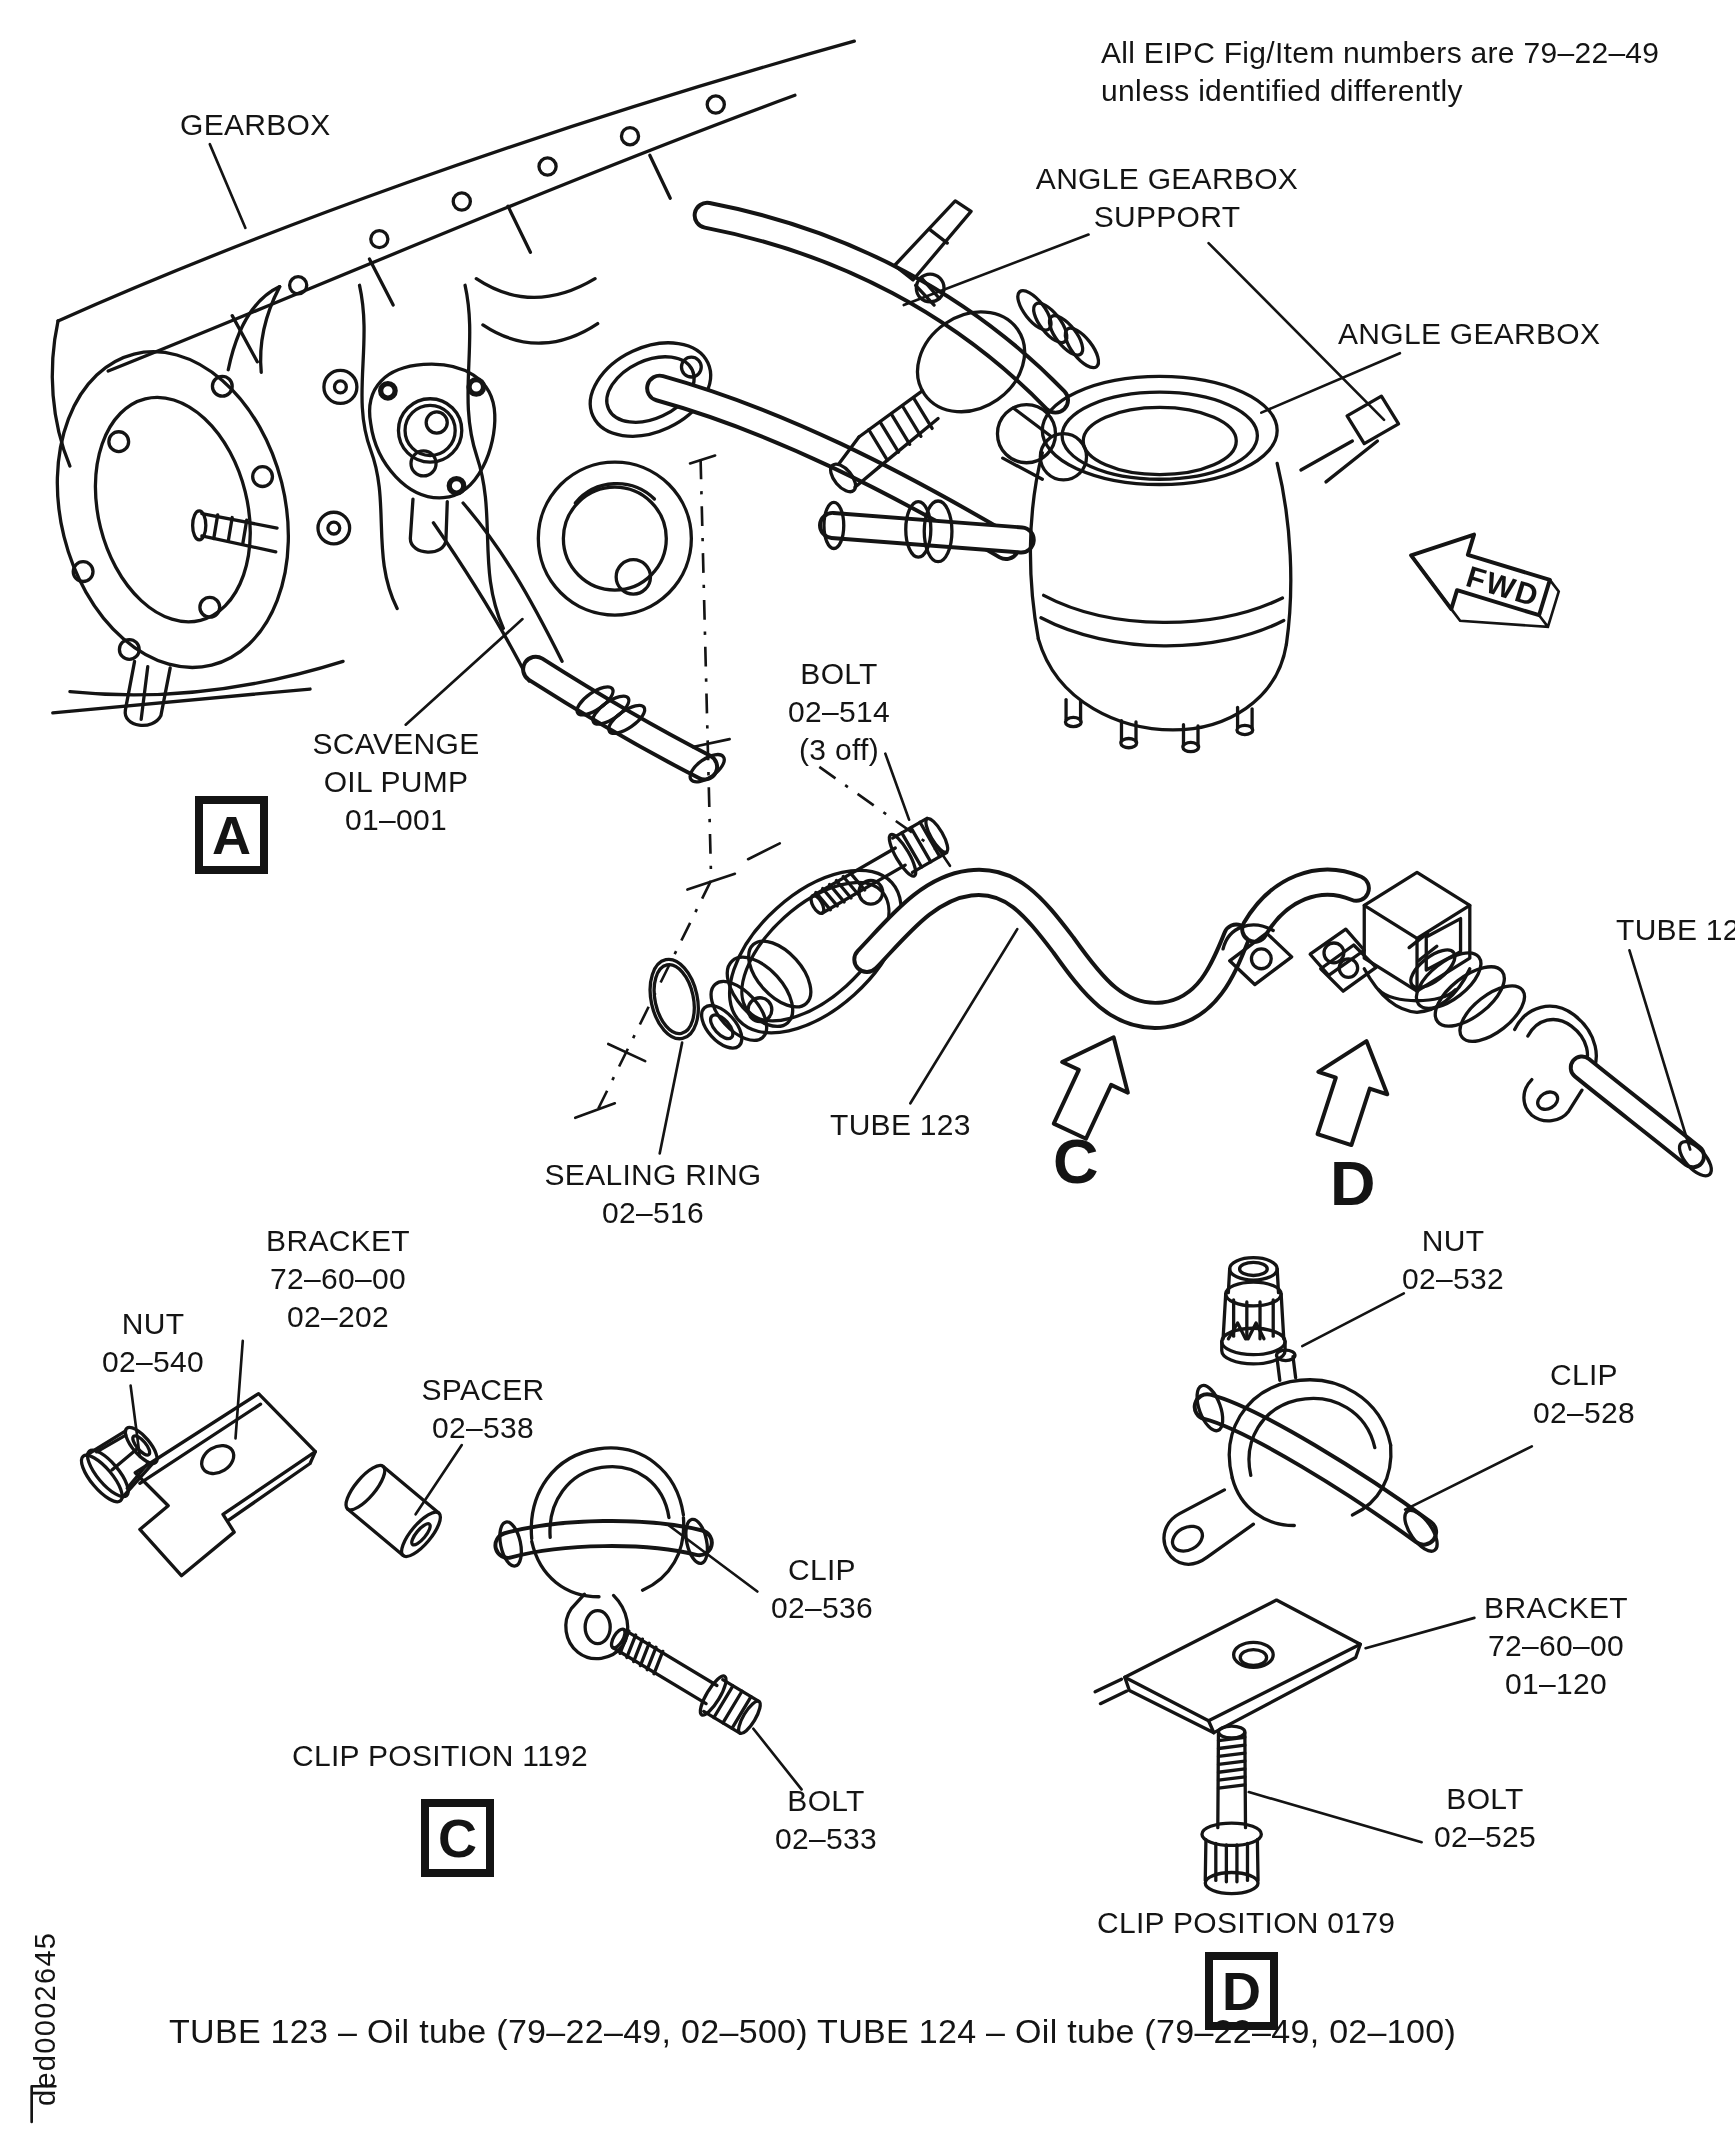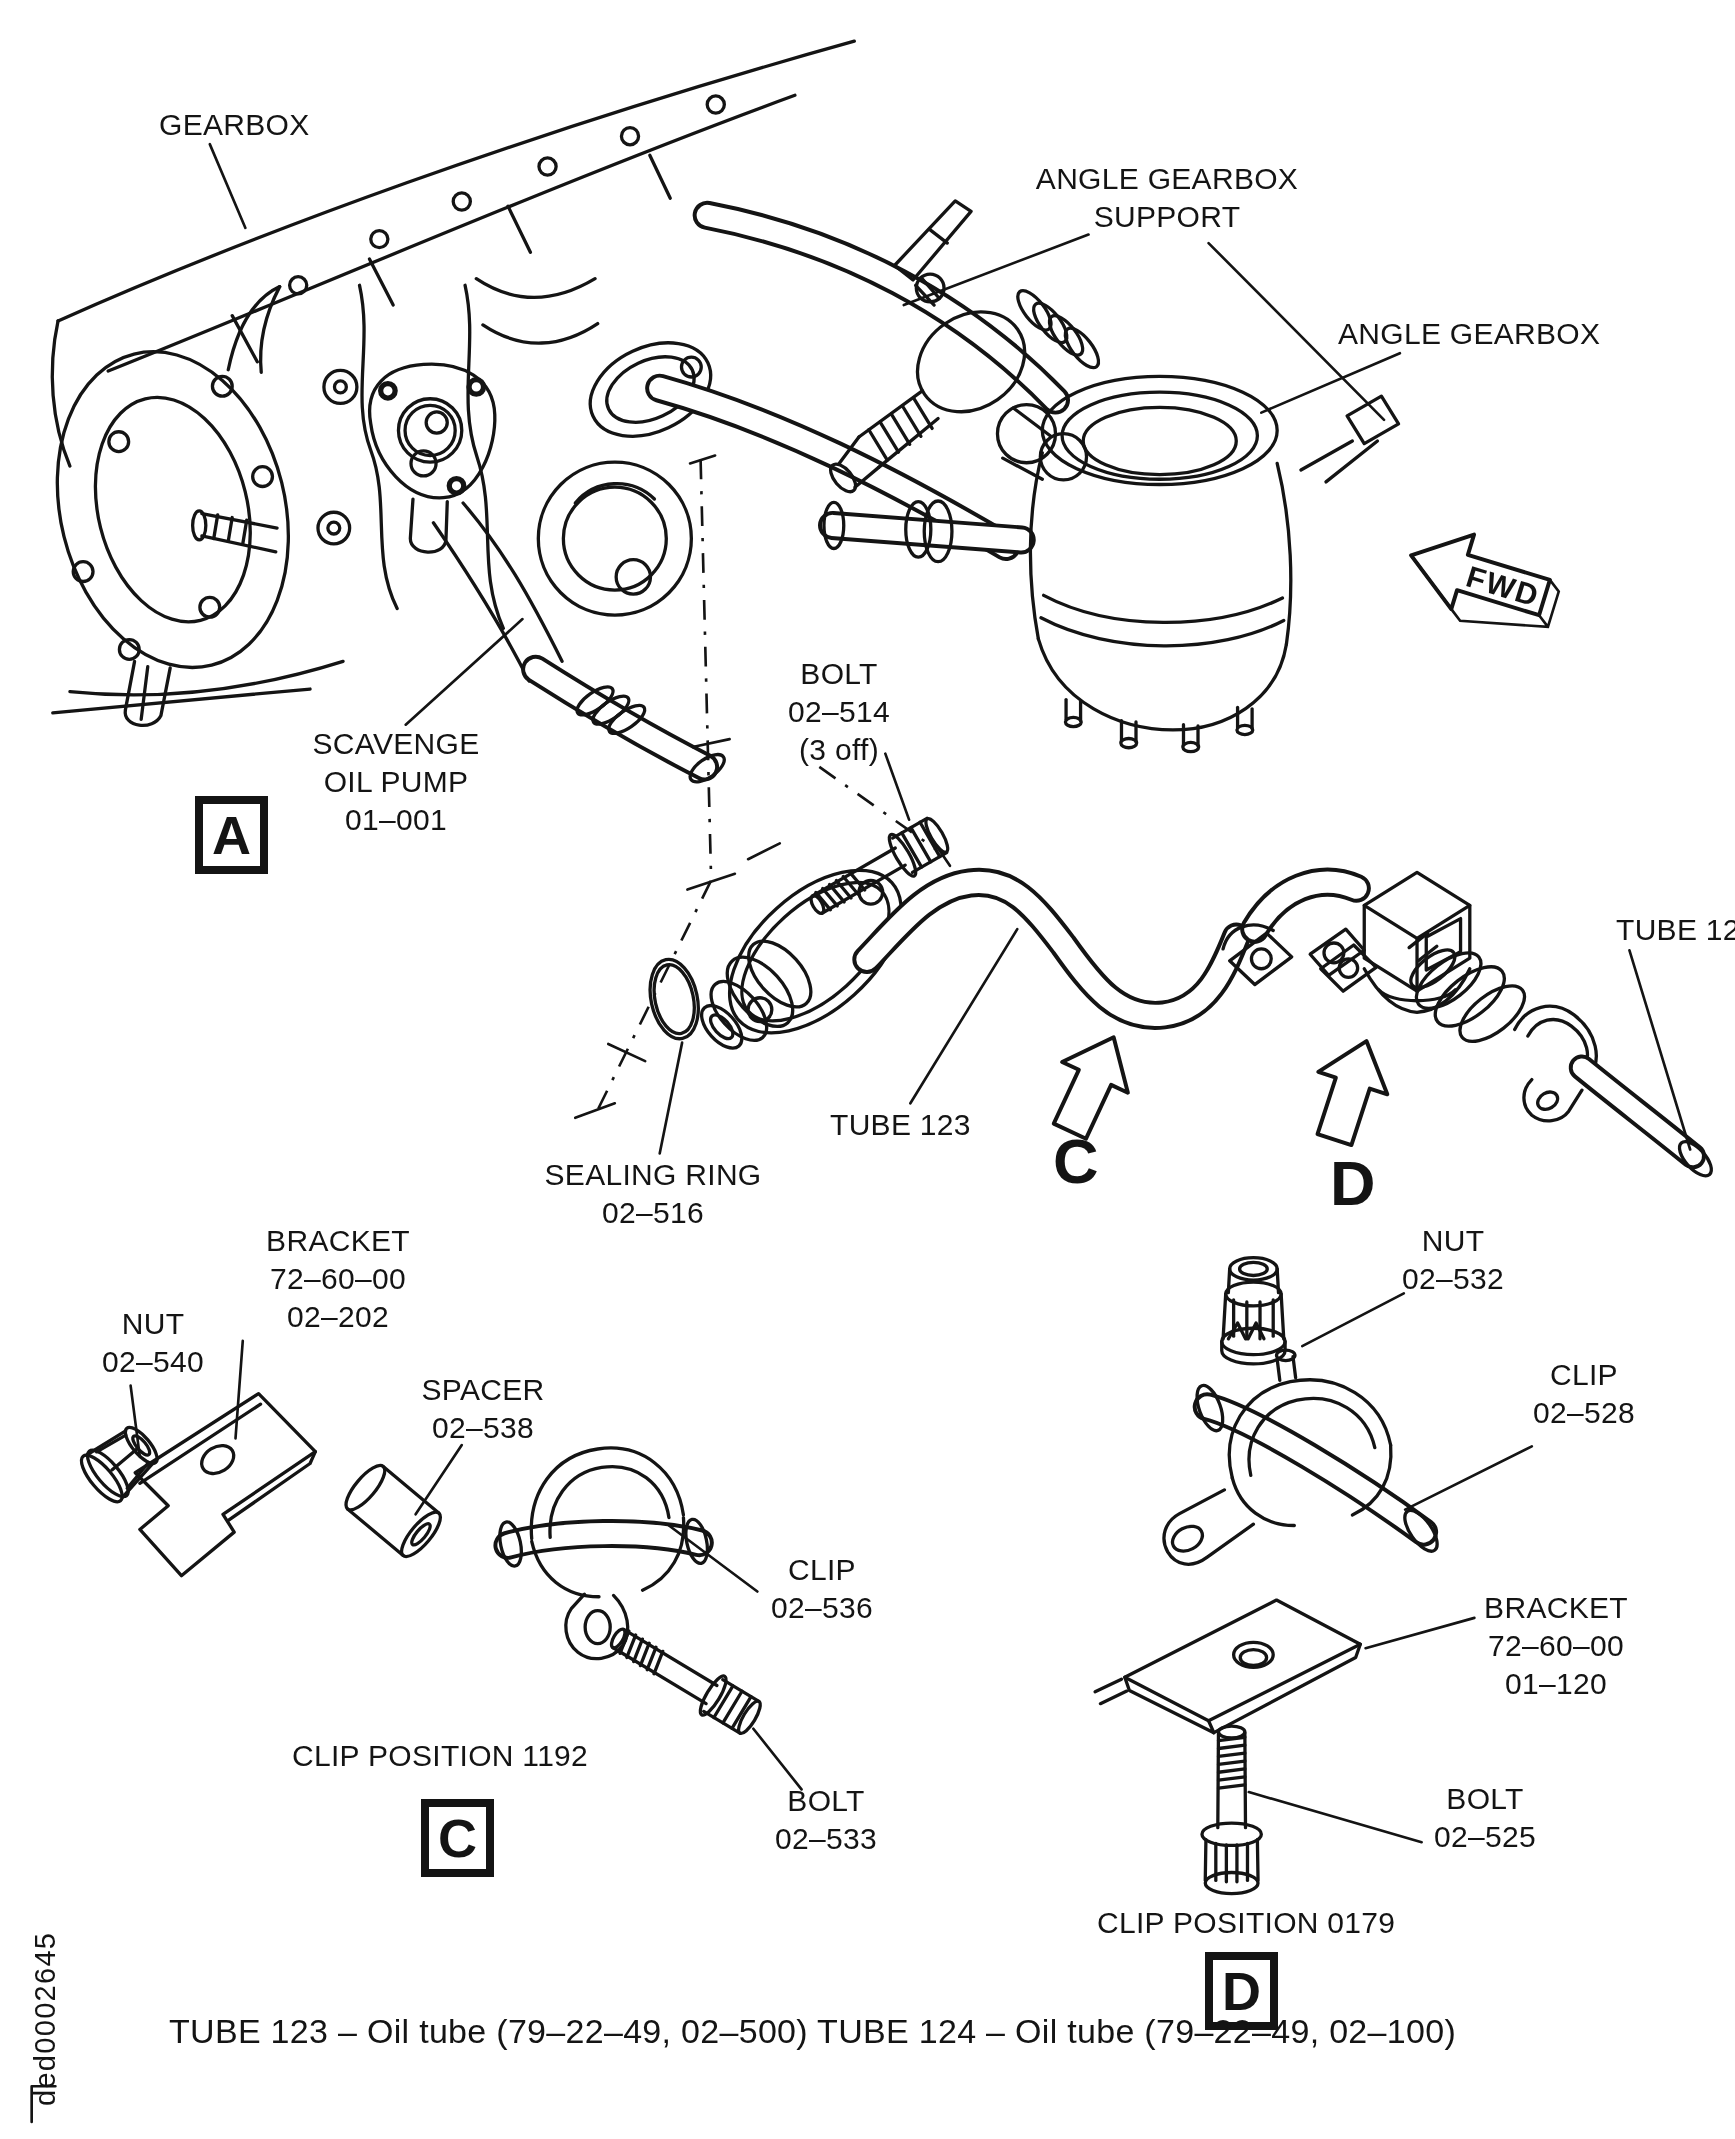--- a/index.html
+++ b/index.html
@@ -427,22 +427,26 @@
     <path d="M 2322 2192 L 2130 2288"></path>
     <path d="M 2235 2452 L 2070 2498"></path>
     <path d="M 2155 2792 L 1893 2716"></path>
   </g>
 
   <g class="ln2">
     <path d="M 48 3162 L 84 3162 M 48 3162 L 48 3216"></path>
   </g>
 </svg>
 
-
-<div class="lbl" style="left:159px;top:106px;">
+<div class="lbl" style="left:1101px;top:34px;">
+  <span>All EIPC Fig/Item numbers are 79–22–49</span>
+  <span>unless identified differently</span>
+</div>
+
+<div class="lbl" style="left:180px;top:106px;">
   <span>GEARBOX</span>
 </div>
 
 <div class="cblock" style="left:1167px;top:160px;">
   <span>ANGLE GEARBOX</span>
   <span>SUPPORT</span>
 </div>
 
 <div class="lbl" style="left:1338px;top:315px;">
   <span>ANGLE GEARBOX</span>

